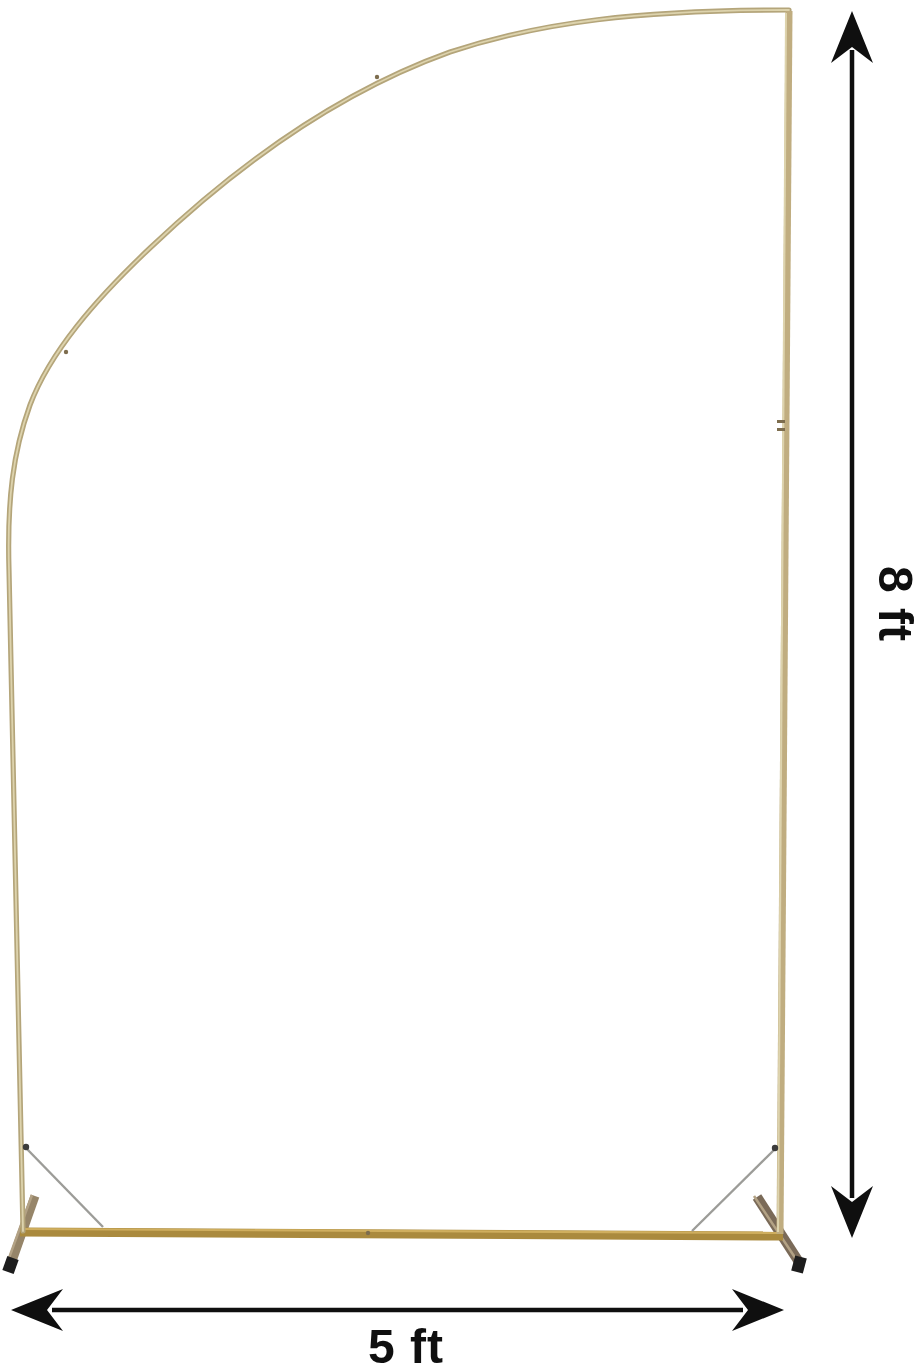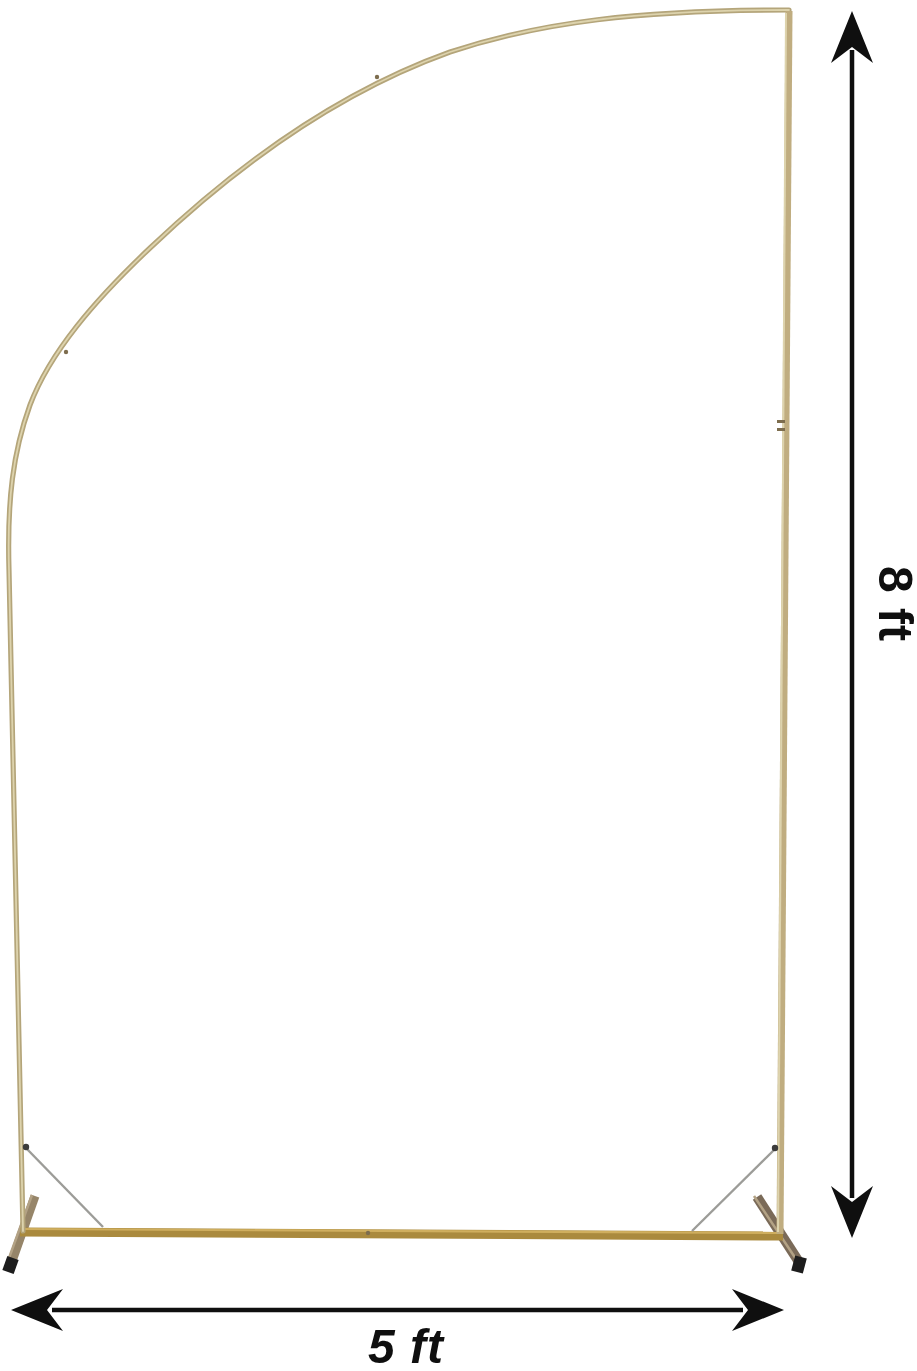--- a/index.html
+++ b/index.html
@@ -40,21 +40,20 @@
     white-space:nowrap;
     line-height:1;
   }
   .dim-label.vertical{
     left:895px;top:604px;
     transform:translate(-50%,-50%) rotate(90deg);
   }
   .dim-label.horizontal{
     left:406px;top:1347px;
     transform:translate(-50%,-50%);
-    font-style:italic;
   }
 </style>
 </head>
 <body>
 
 <div class="canvas">
 
   <svg width="917" height="1371" viewBox="0 0 917 1371">
 
     <g>

